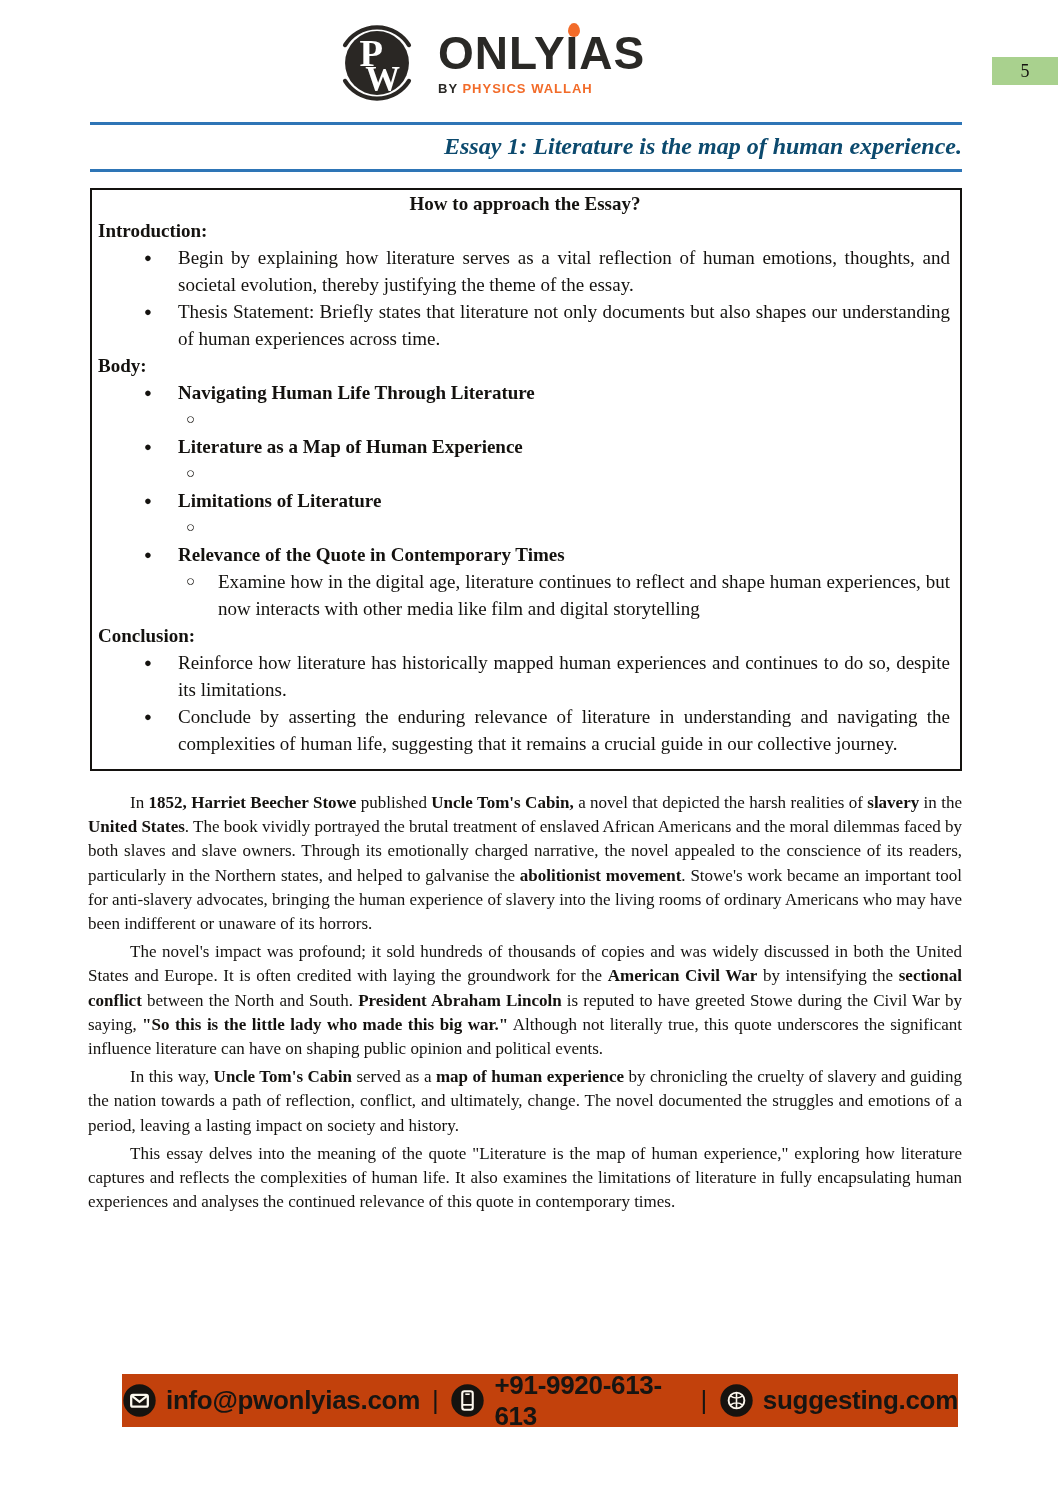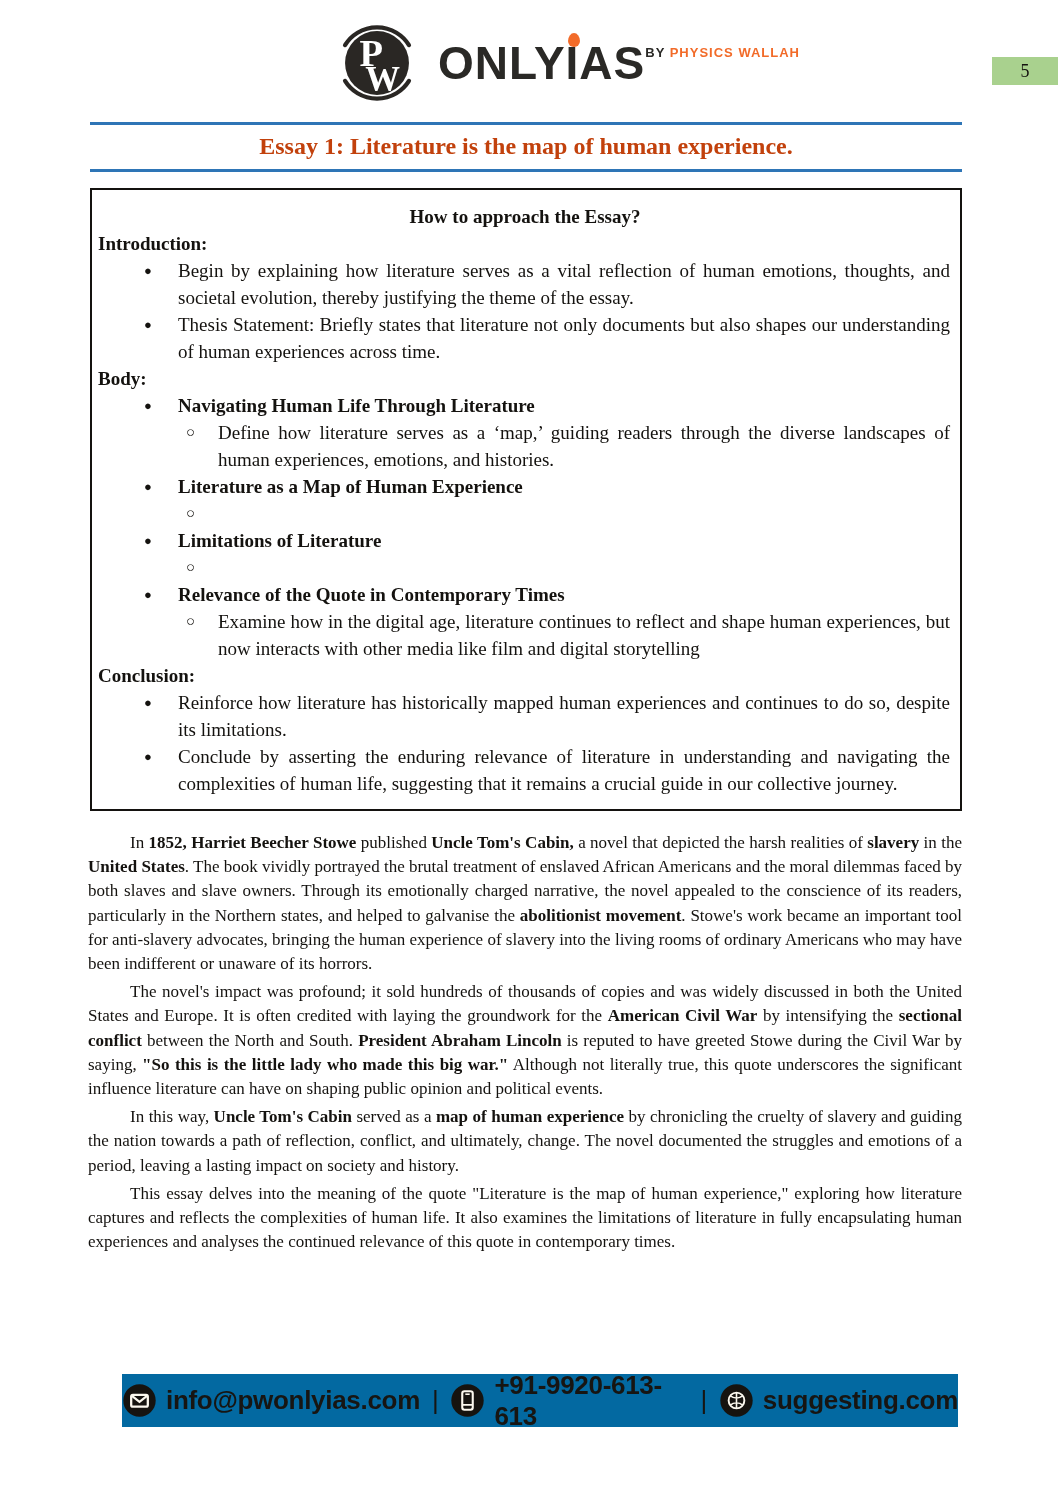--- a/index.html
+++ b/index.html
@@ -7,58 +7,58 @@
   #page {
     position:relative; width:1058px; height:1497px; background:#ffffff;
     font-family:"Liberation Serif", serif; color:#14120f; overflow:hidden;
   }
 
   
   .header { position:relative; height:118px; }
   .logo-wrap { position:absolute; left:330px; top:16px; display:flex; align-items:center; gap:14px; }
   .pw-svg { width:94px; height:94px; display:block; }
   .pw-svg .arc { fill:none; stroke:#2a2724; stroke-width:4.5; stroke-linecap:round; }
-  .brand-col { display:flex; flex-direction:row; }
+  .brand-col { display:flex; flex-direction:column; }
   .brand-name {
     font-family:"Liberation Sans", sans-serif; font-weight:800; font-size:46px;
     letter-spacing:1px; color:#2a2926; line-height:1; position:relative;
   }
   .brand-dot { position:absolute; left:130px; top:-7px; width:12px; height:14px;
     background:#f26b29; border-radius:50% 50% 48% 48% / 58% 58% 42% 42%; }
   .brand-tagline { font-family:"Liberation Sans", sans-serif; font-weight:700;
     font-size:13px; letter-spacing:1px; margin-top:5px; color:#2a2926; }
   .brand-tagline .orange { color:#f26b29; }
   .page-badge {
     position:absolute; right:0; top:57px; width:66px; height:28px; background:#a9d18e;
     display:flex; align-items:center; justify-content:center; font-size:18px; color:#14120f;
   }
 
   
   .title-band { margin:4px 96px 0 90px; border-top:3px solid #2e75b6; border-bottom:3px solid #2e75b6;
     text-align:center; padding:8px 0 9px; }
-  .title { color:#c2410c; font-weight:700; font-size:24px; }
+  .title { color:#0c4a6e; font-weight:700; font-style:italic; font-size:24px;text-align:right; }
 
   
   .approach-box { margin:16px 96px 8px 90px; border:2px solid #14120f;
-    padding:13px 8px 12px 6px; font-size:19px; line-height:27px; }
+    padding:0 8px 12px 6px; font-size:19px; line-height:27px; }
   .box-heading { text-align:center; font-weight:700; }
   .sec-label { font-weight:700; }
   .li1, .li2 { display:flex; text-align:justify; }
   .li1 .blt { flex:0 0 34px; margin-left:46px; text-align:left; font-size:13px; }
   .li2 .blt { flex:0 0 32px; margin-left:88px; text-align:left; font-size:15px; }
   .li1 .txt, .li2 .txt { flex:1; padding-right:2px; }
   .bold { font-weight:700; }
 
   
   .paragraphs { margin:20px 96px 0 88px; }
   .para { font-size:17px; line-height:24.2px; text-align:justify; text-indent:42px; margin-bottom:4px; }
 
   
   .footer-bar {
-    position:absolute; left:122px; top:1374px; width:836px; height:53px; background:#0369a1;
+    position:absolute; left:122px; top:1374px; width:836px; height:53px; background:#c2410c;
     display:flex; align-items:center; justify-content:center; gap:12px;
     font-family:"Liberation Sans", sans-serif; font-weight:700; font-size:26px;
     letter-spacing:-0.3px; color:#171512;
   }
   .f-item { display:flex; align-items:center; gap:9px; }
   .f-icon { width:35px; height:35px; }
   .f-icon svg { display:block; width:35px; height:35px; }
   .f-sep { font-weight:400; }
 </style>
 </head>
@@ -107,21 +107,20 @@
           <span class="blt">●</span>
           <span class="txt">Thesis Statement: Briefly states that literature not only documents but also shapes our understanding of human experiences across time.</span>
         </div>
         <div class="sec-label">Body:</div>
         <div class="li1">
           <span class="blt">●</span>
           <span class="txt bold">Navigating Human Life Through Literature</span>
         </div>
         <div class="li2">
           <span class="blt">○</span>
-          <span class="txt">Define how literature serves as a ‘map,’ guiding readers through the diverse landscapes of human experiences, emotions, and histories.</span>
         </div>
         <div class="li1">
           <span class="blt">●</span>
           <span class="txt bold">Literature as a Map of Human Experience</span>
         </div>
         <div class="li2">
           <span class="blt">○</span>
         </div>
         <div class="li1">
           <span class="blt">●</span>

